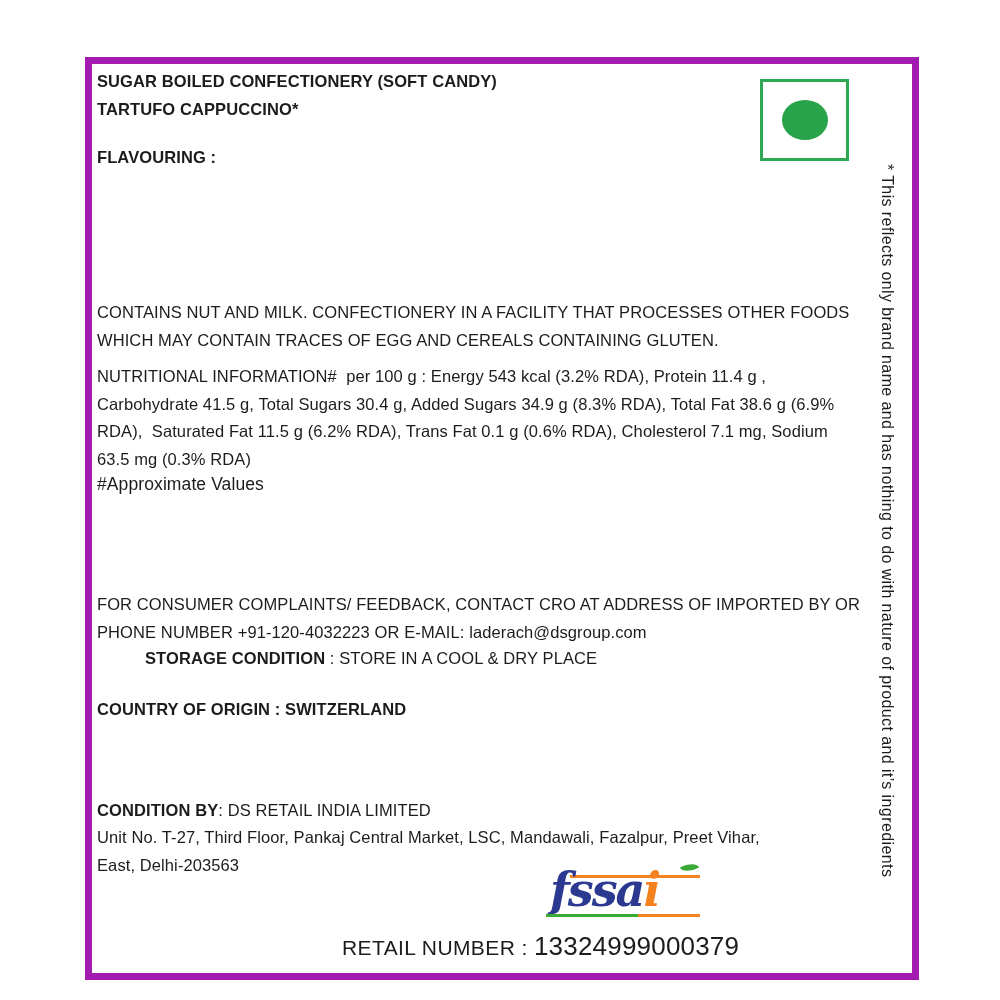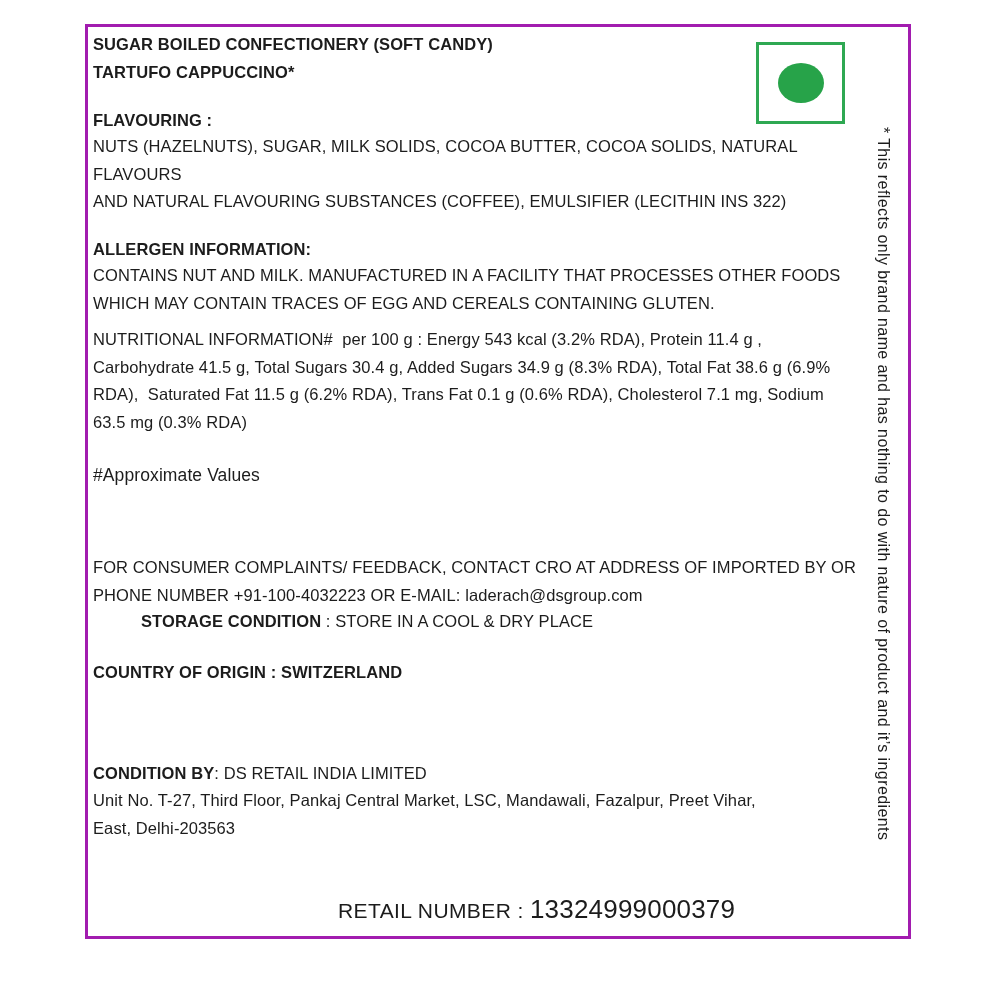--- a/index.html
+++ b/index.html
@@ -8,24 +8,24 @@
     width: 1000px;
     height: 1000px;
     background: #ffffff;
     font-family: "Liberation Sans", sans-serif;
     color: #1c1c1c;
     -webkit-font-smoothing: antialiased;
   }
   .label-box {
     position: absolute;
     left: 85px;
-    top: 24px;
+    top: 57px;
     width: 820px;
     height: 909px;
-    border: 3px solid #a21caf;
+    border: 7px solid #a21caf;
     background: #ffffff;
     box-sizing: content-box;
   }
   .txt {
     position: absolute;
     left: 5px;
     right: 34px;
     font-size: 16.5px;
     line-height: 27.5px;
     white-space: pre-wrap;
@@ -34,21 +34,21 @@
   .inline-head { font-weight: bold; }
 
   
   .pos-title1      { top: 4px;   font-weight: bold; }
   .pos-title2      { top: 32px;  font-weight: bold; }
   .pos-ingr-head   { top: 80px;  font-weight: bold; }
   .pos-ingr-lines  { top: 106px; }
   .pos-alg-head    { top: 209px; font-weight: bold; }
   .pos-alg-lines   { top: 235px; }
   .pos-nutrition   { top: 299px; }
-  .pos-approx      { top: 407px; font-size: 17.5px; margin-top: 28px; }
+  .pos-approx      { top: 407px; font-size: 17.5px; }
   .pos-note        { top: 426px; }
   .pos-complaints  { top: 527px; }
   .pos-storage     { top: 581px; margin-left: 48px; }
   .pos-country     { top: 632px; font-weight: bold; }
   .pos-manu        { top: 683px; }
   .pos-imported    { top: 733px; }
   .pos-address     { top: 760px; }
 
   
   .veg-mark {
@@ -160,44 +160,48 @@
 <div class="label-box">
 
   <div class="txt pos-title1">SUGAR BOILED CONFECTIONERY (SOFT CANDY)</div>
   <div class="txt pos-title2">TARTUFO CAPPUCCINO*</div>
 
   <div class="veg-mark">
     <div class="veg-dot"></div>
   </div>
 
   <div class="txt pos-ingr-head">FLAVOURING :</div>
-  <div class="txt pos-ingr-lines">NUTS (HAZELNUTS), SUGAR, MILK SOLIDS, COCOA BUTTER, COCOA SOLIDS, NATURAL FLAVOURS
-AND NATURAL FLAVOURING SUBSTANCES (COFFEE), EMULSIFIER (LECITHIN INS 322)</div>
-
-  <div class="txt pos-alg-head">ALLERGEN INFORMATION:</div>
-  <div class="txt pos-alg-lines">CONTAINS NUT AND MILK. MANUFACTURED IN A FACILITY THAT PROCESSES OTHER FOODS
+
+  <div class="txt pos-alg-lines">CONTAINS NUT AND MILK. CONFECTIONERY IN A FACILITY THAT PROCESSES OTHER FOODS
 WHICH MAY CONTAIN TRACES OF EGG AND CEREALS CONTAINING GLUTEN.</div>
 
   <div class="txt pos-nutrition">NUTRITIONAL INFORMATION#  per 100 g : Energy 543 kcal (3.2% RDA), Protein 11.4 g ,
 Carbohydrate 41.5 g, Total Sugars 30.4 g, Added Sugars 34.9 g (8.3% RDA), Total Fat 38.6 g (6.9%
 RDA),  Saturated Fat 11.5 g (6.2% RDA), Trans Fat 0.1 g (0.6% RDA), Cholesterol 7.1 mg, Sodium
 63.5 mg (0.3% RDA)</div>
 
   <div class="txt pos-approx">#Approximate Values</div>
 
   <div class="txt pos-complaints">FOR CONSUMER COMPLAINTS/ FEEDBACK, CONTACT CRO AT ADDRESS OF IMPORTED BY OR
-PHONE NUMBER +91-100-4032223 OR E-MAIL: laderach@dsgroup.com</div>
+PHONE NUMBER +91-120-4032223 OR E-MAIL: laderach@dsgroup.com</div>
 
   <div class="txt pos-storage"><span class="inline-head">STORAGE CONDITION</span><span> : STORE IN A COOL &amp; DRY PLACE</span></div>
 
   <div class="txt pos-country">COUNTRY OF ORIGIN : SWITZERLAND</div>
 
 
   <div class="txt pos-imported"><span class="inline-head">CONDITION BY</span><span>: DS RETAIL INDIA LIMITED</span></div>
   <div class="txt pos-address">Unit No. T-27, Third Floor, Pankaj Central Market, LSC, Mandawali, Fazalpur, Preet Vihar,
 East, Delhi-203563</div>
 
+  <div class="fssai-logo">
+    <div class="fssai-line-top"></div>
+    <div class="fssai-text"><span>fssa</span><span class="fssai-i">i</span></div>
+    <div class="fssai-leaf"></div>
+    <div class="fssai-underline-green"></div>
+    <div class="fssai-underline-orange"></div>
+  </div>
 
   <div class="license-line"><span>RETAIL NUMBER : </span><span class="license-number">13324999000379</span></div>
 
   <div class="side-note">* This reflects only brand name and has nothing to do with nature of product and it’s ingredients</div>
 
 </div>
 
 </body></html>

